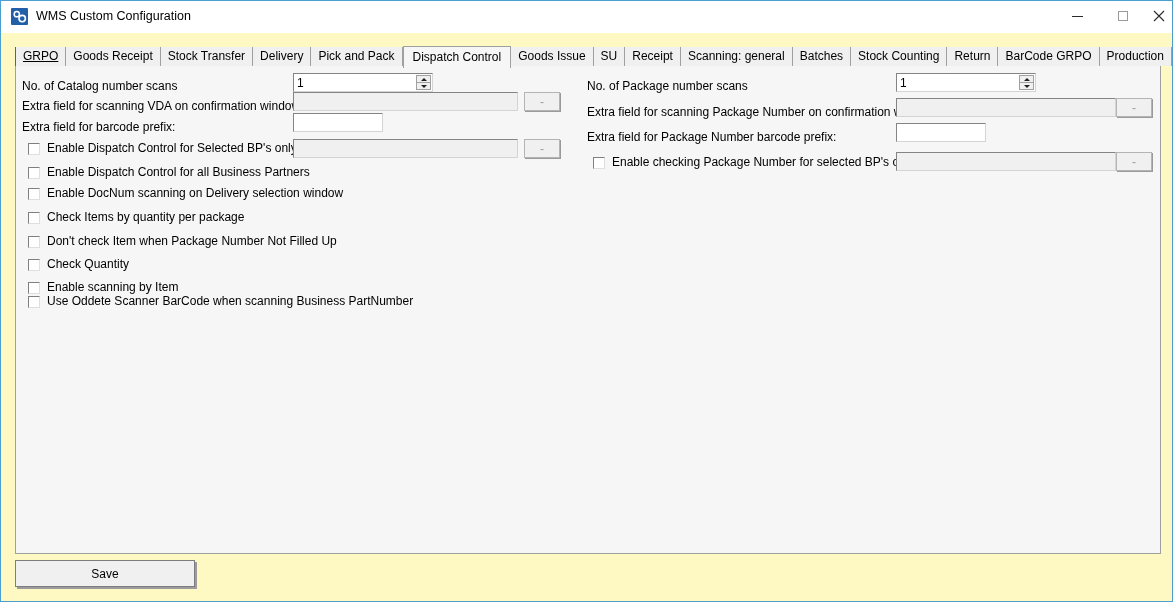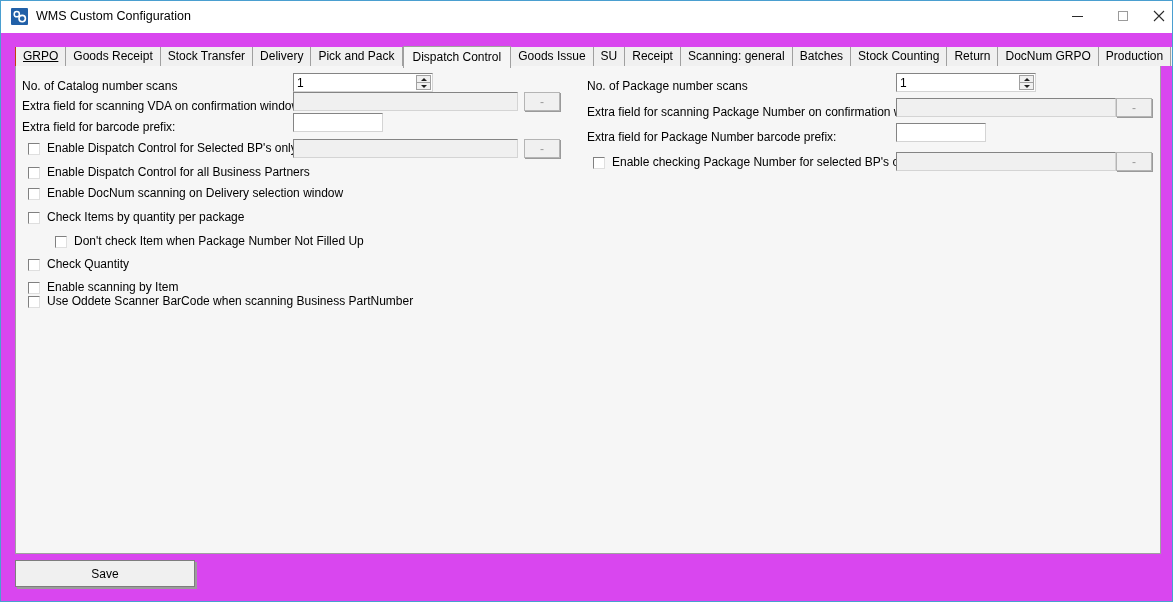--- a/index.html
+++ b/index.html
@@ -9,21 +9,21 @@
   }
   body {
     font-family: "Liberation Sans", sans-serif;
     -webkit-font-smoothing: none;
   }
   .window {
     position: relative;
     width: 1173px;
     height: 602px;
     box-sizing: border-box;
-    background: #d946ef;
+    background: #fef9c3;
     border: 1px solid #4a9fd0;
     overflow: hidden;
     padding-left: 9px;
   }
   
   .titlebar {
     position: absolute;
     left: 0; top: 0;
     width: 1171px;
     height: 31px;
@@ -307,21 +307,21 @@
       <div class="tab">Delivery</div>
       <div class="tab">Pick and Pack</div>
       <div class="tab selected">Dispatch Control</div>
       <div class="tab">Goods Issue</div>
       <div class="tab">SU</div>
       <div class="tab">Receipt</div>
       <div class="tab">Scanning: general</div>
       <div class="tab">Batches</div>
       <div class="tab">Stock Counting</div>
       <div class="tab">Return</div>
-      <div class="tab">DocNum GRPO</div>
+      <div class="tab">BarCode GRPO</div>
       <div class="tab">Production</div>
       <div class="tab">Manager</div>
     </div>
 
   <div class="tabpanel">
 
     <div class="lbl" style="left:6px; top:13px;">No. of Catalog number scans</div>
 
     <div class="spin" style="left:277px; top:7px; width:140px; height:19px;">
       <input type="text" value="1" style="">
@@ -361,21 +361,21 @@
           <span class="cbtext">Enable Dispatch Control for all Business Partners</span>
         </div>
         <div class="cbrow" style="left: 12px; top: 121px;">
           <span class="cbox"></span>
           <span class="cbtext">Enable DocNum scanning on Delivery selection window</span>
         </div>
         <div class="cbrow" style="left: 12px; top: 145px;">
           <span class="cbox"></span>
           <span class="cbtext">Check Items by quantity per package</span>
         </div>
-        <div class="cbrow" style="left: 12px; top: 169px; margin-left: 27px;">
+        <div class="cbrow" style="left: 12px; top: 169px;">
           <span class="cbox"></span>
           <span class="cbtext">Don't check Item when Package Number Not Filled Up</span>
         </div>
         <div class="cbrow" style="left: 12px; top: 192px;">
           <span class="cbox"></span>
           <span class="cbtext">Check Quantity</span>
         </div>
         <div class="cbrow" style="left: 12px; top: 215px; justify-content: flex-end;">
           <span class="cbox"></span>
           <span class="cbtext">Enable scanning by Item</span>

